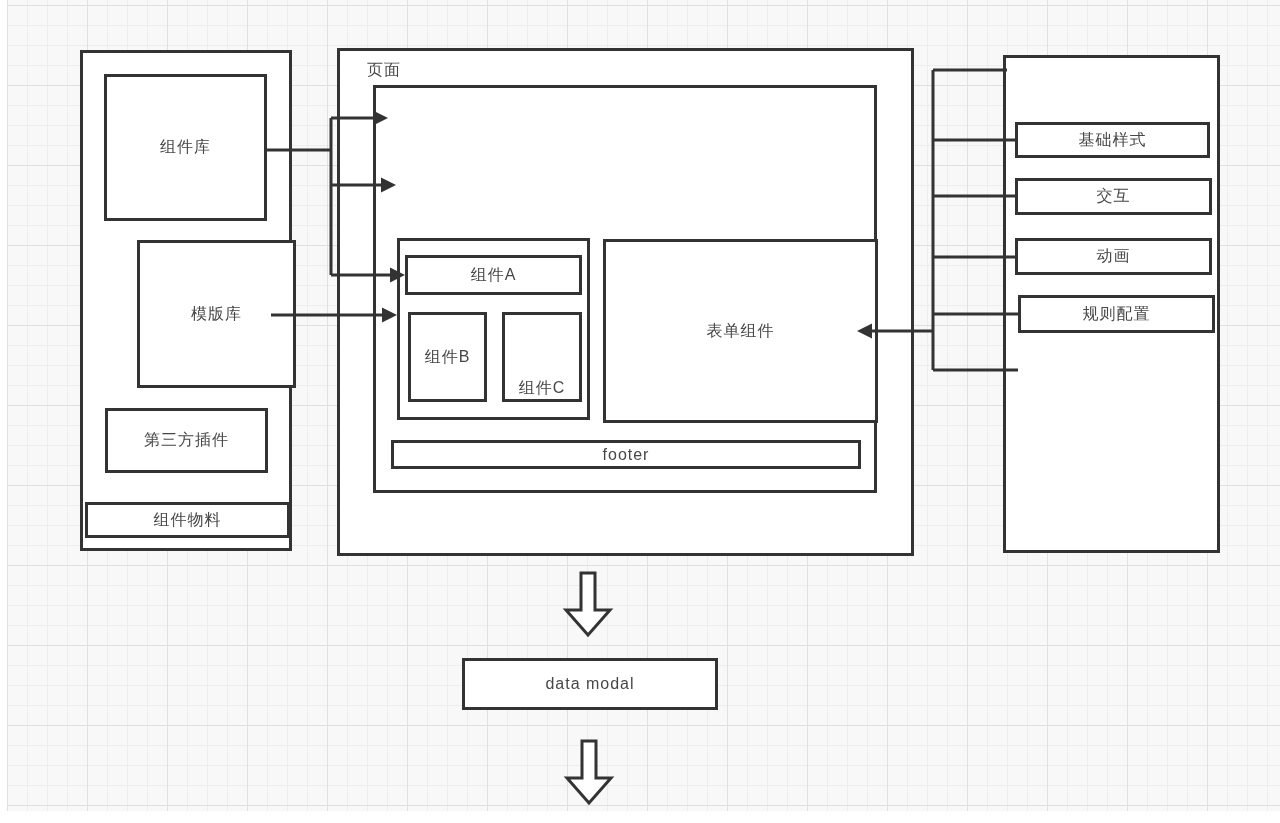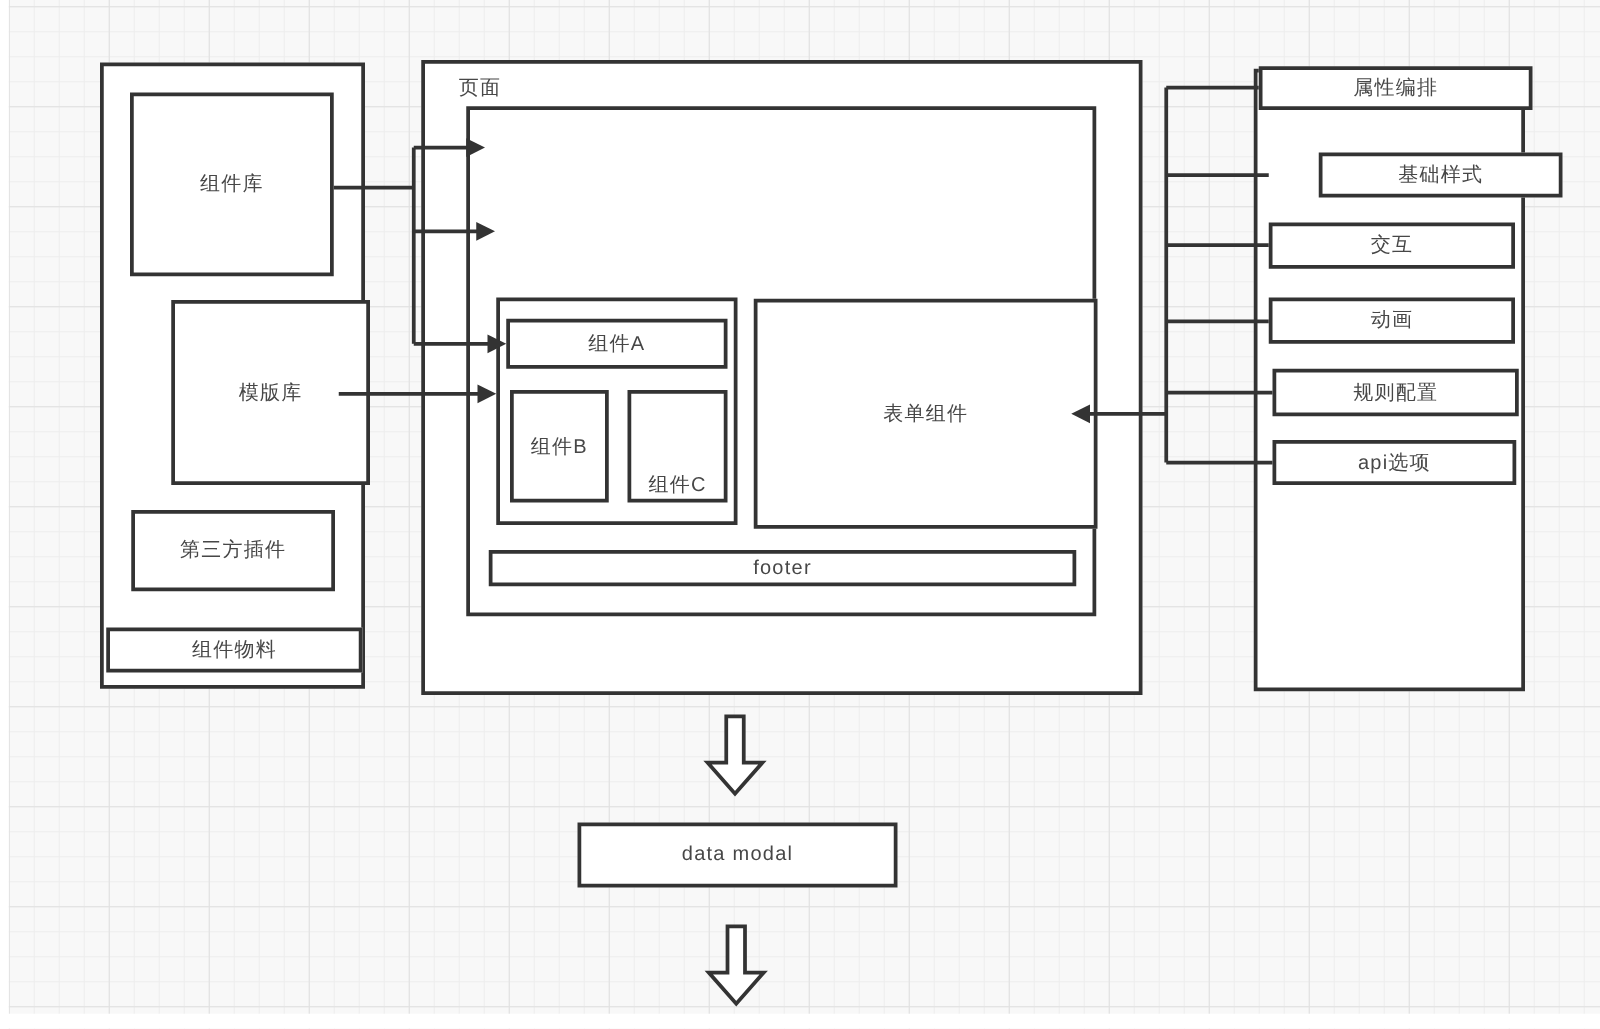--- a/index.html
+++ b/index.html
@@ -83,37 +83,31 @@
   <div class="box" style="left:603px;top:239px;width:275px;height:184px;">
     <span>表单组件</span>
   </div>
 
   <div class="box" style="left:391px;top:440px;width:470px;height:29px;">
     <span>footer</span>
   </div>
 
 
   <div class="box container" style="left:1003px;top:55px;width:217px;height:498px;"></div>
-  <div class="box" style="left:1007px;top:53px;width:219px;height:35px;">
-    <span>属性编排</span>
-  </div>
-  <div class="box" style="left:1015px;top:122px;width:195px;height:36px;margin-left:40px;">
+  <div class="box" style="left:1015px;top:122px;width:195px;height:36px;">
     <span>基础样式</span>
   </div>
   <div class="box" style="left:1015px;top:178px;width:197px;height:37px;">
     <span>交互</span>
   </div>
   <div class="box" style="left:1015px;top:238px;width:197px;height:37px;">
     <span>动画</span>
   </div>
   <div class="box" style="left:1018px;top:295px;width:197px;height:38px;">
     <span>规则配置</span>
-  </div>
-  <div class="box" style="left:1018px;top:352px;width:195px;height:36px;">
-    <span>api选项</span>
   </div>
 
   <div class="box" style="left:462px;top:658px;width:256px;height:52px;">
     <span>data modal</span>
   </div>
 
   <svg id="connector-layer" width="1280" height="823">
 
     <g stroke="#333" stroke-width="3" fill="none">
       <path d="M267,150 H331"></path>

